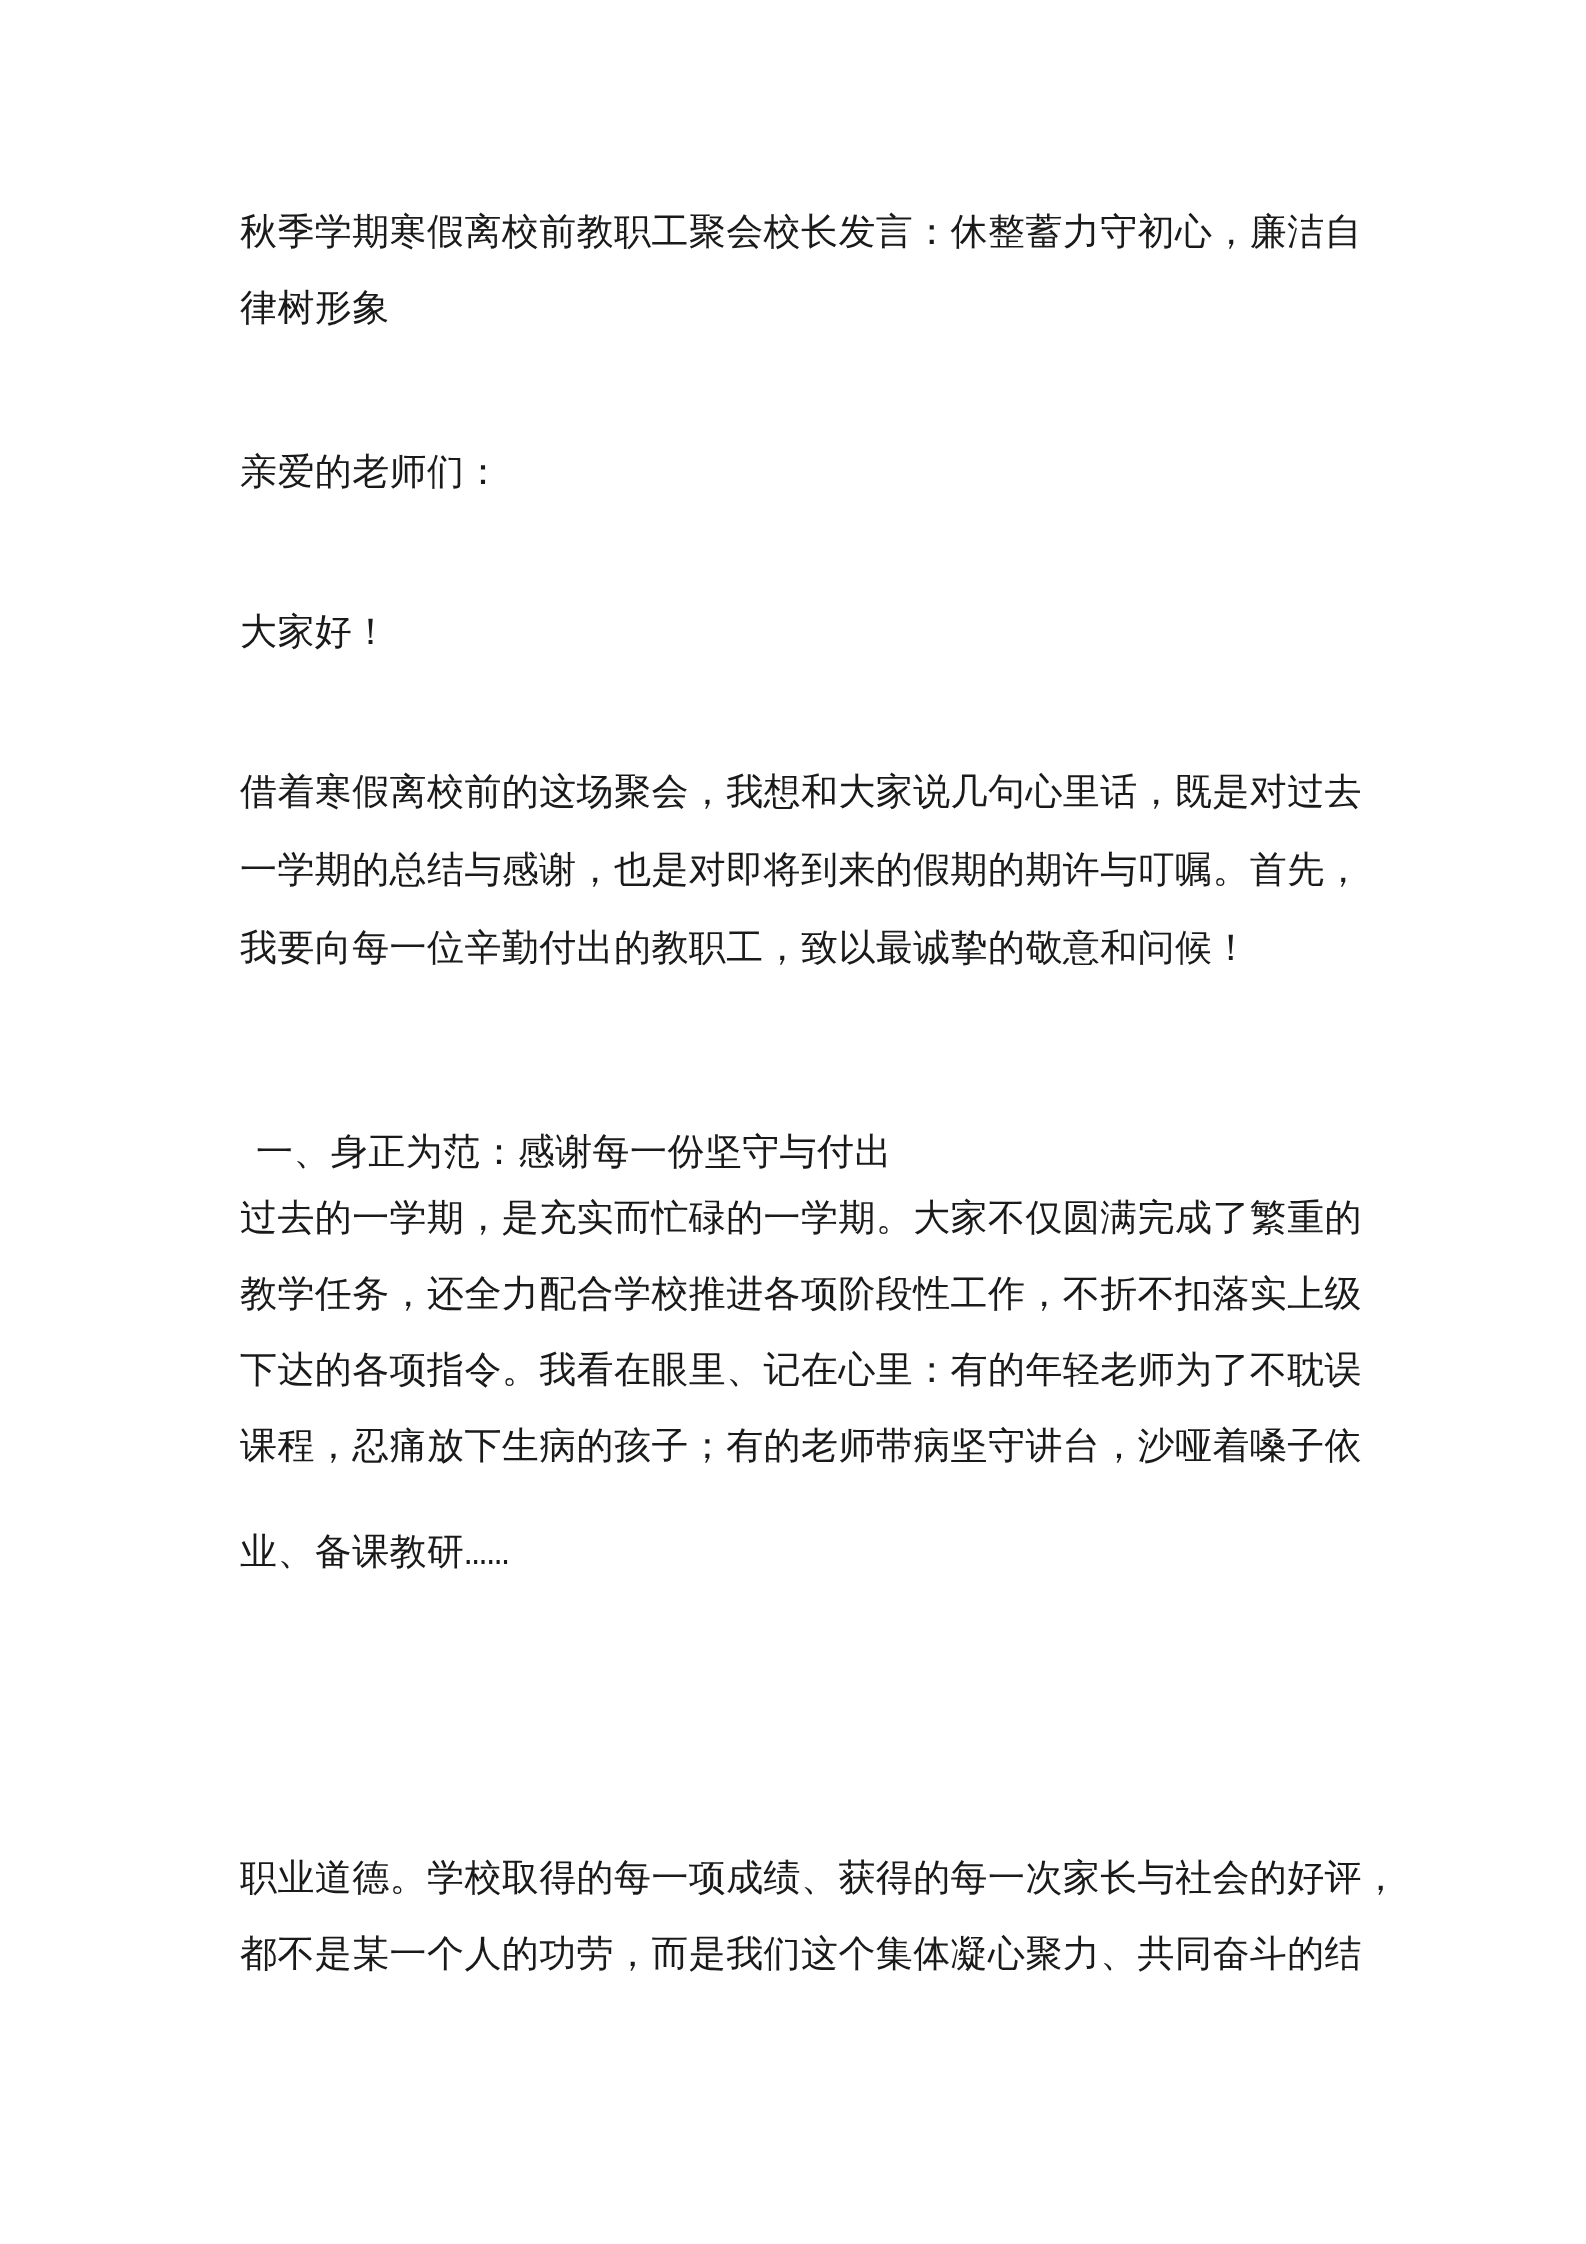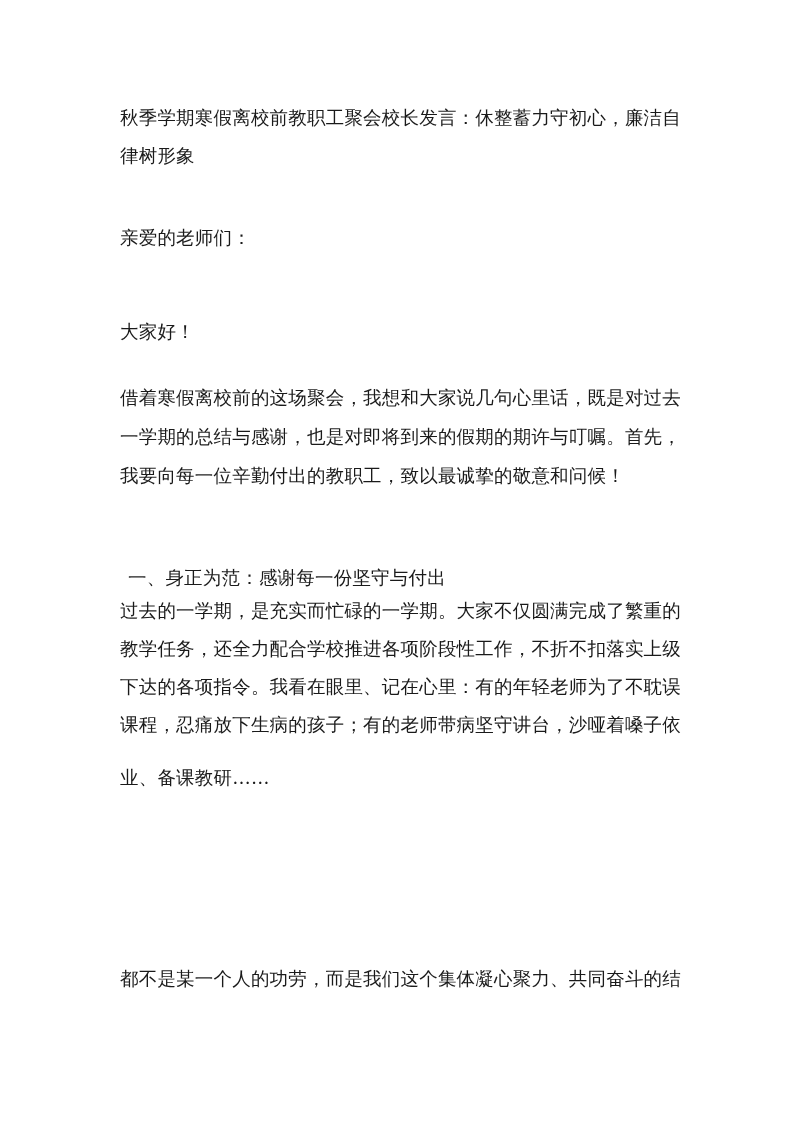--- a/index.html
+++ b/index.html
@@ -1,42 +1,43 @@
 <!DOCTYPE html>
 <html><head>
 <meta charset="utf-8">
 <style>
   html, body { margin: 0; padding: 0; background: #ffffff; }
   body { width: 793px; height: 1122px; position: relative; overflow: hidden;
          font-family: "DejaVu Serif", "Liberation Serif", serif; color: #1a1a1a; }
-  .page { position: absolute; left: 0; top: 0; width: 707px; height: 1122px; background: #fff; }
+  .page { position: absolute; left: 0; top: 0; width: 707px; height: 1122px; background: #fff; font-family: Liberation Mono, monospace; }
   .line { position: absolute; left: 120px; width: 553px; font-size: 18.5px; line-height: 24px;
           white-space: nowrap; text-align: justify; text-align-last: justify; letter-spacing: 0.2px; }
   .line.last { text-align-last: left; }
   .line.heading { left: 128px; }
 </style>
 </head>
 <body>
 
 <div class="page">
 
   <div class="line" style="top:106px">秋季学期寒假离校前教职工聚会校长发言：休整蓄力守初心，廉洁自</div>
   <div class="line last" style="top:144px">律树形象</div>
 
   <div class="line last" style="top:226px">亲爱的老师们：</div>
 
-  <div class="line last" style="top:320px">大家好！</div>
+  <div class="line last" style="top:306px">大家好！</div>
 
   <div class="line" style="top:386px">借着寒假离校前的这场聚会，我想和大家说几句心里话，既是对过去</div>
   <div class="line" style="top:425px">一学期的总结与感谢，也是对即将到来的假期的期许与叮嘱。首先，</div>
   <div class="line last" style="top:464px">我要向每一位辛勤付出的教职工，致以最诚挚的敬意和问候！</div>
 
   <div class="line last heading" style="top:566px">一、身正为范：感谢每一份坚守与付出</div>
 
   <div class="line" style="top:599px">过去的一学期，是充实而忙碌的一学期。大家不仅圆满完成了繁重的</div>
   <div class="line" style="top:637px">教学任务，还全力配合学校推进各项阶段性工作，不折不扣落实上级</div>
   <div class="line" style="top:675px">下达的各项指令。我看在眼里、记在心里：有的年轻老师为了不耽误</div>
   <div class="line" style="top:713px">课程，忍痛放下生病的孩子；有的老师带病坚守讲台，沙哑着嗓子依</div>
   <div class="line last" style="top:766px">业、备课教研……</div>
 
+  <div class="line" style="top:929px">职业道德。学校取得的每一项成绩、获得的每一次家长与社会的好评，</div>
   <div class="line" style="top:967px">都不是某一个人的功劳，而是我们这个集体凝心聚力、共同奋斗的结</div>
 
 </div>
 
 </body></html>

